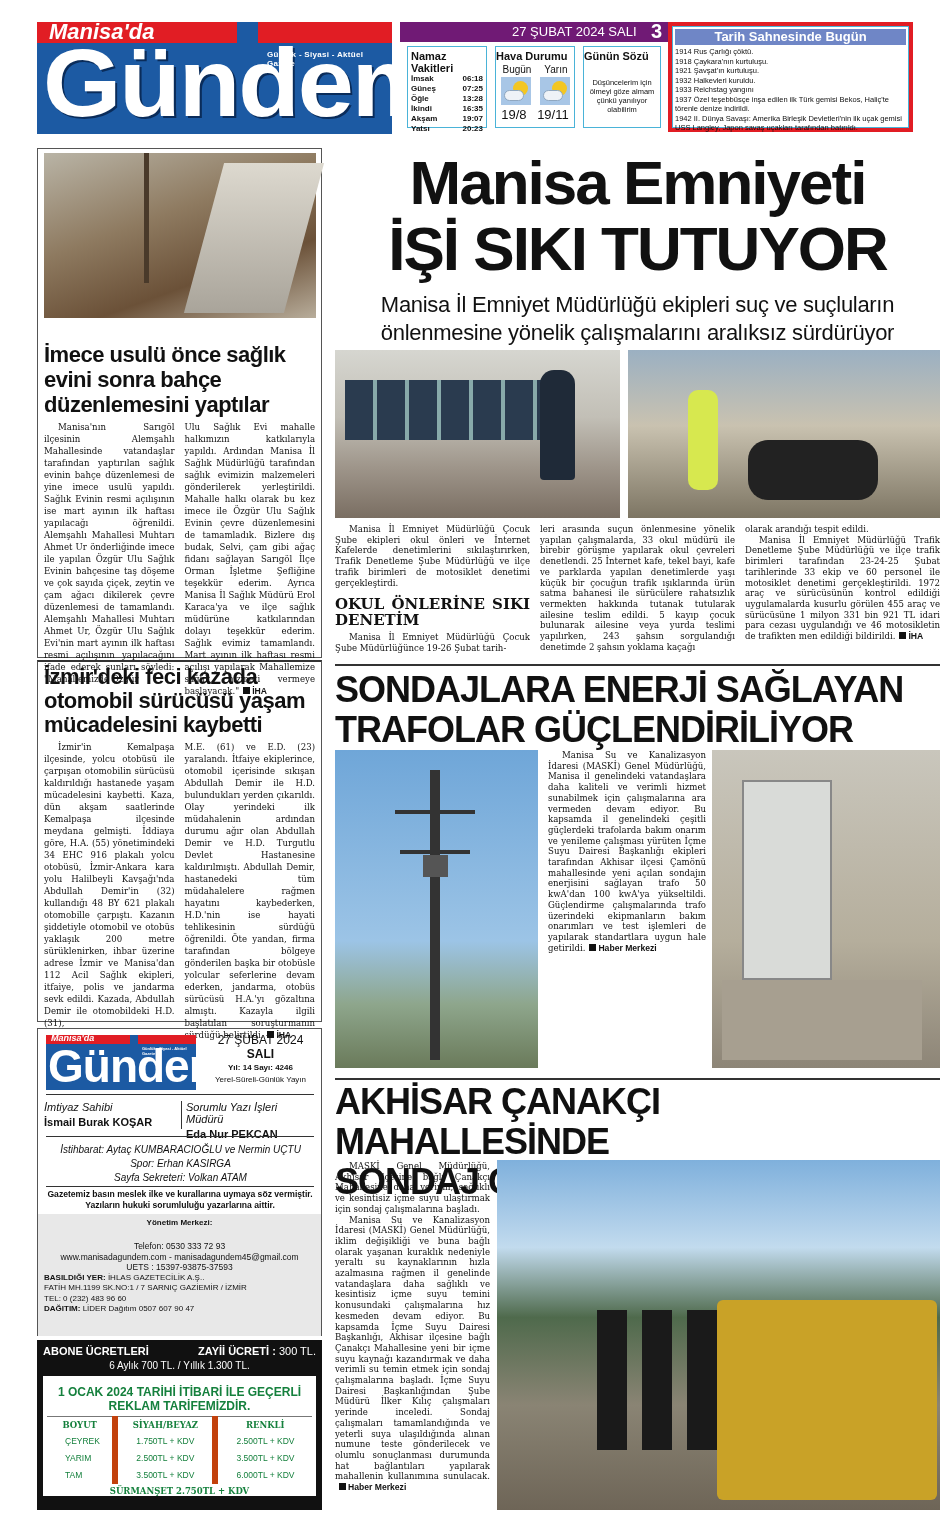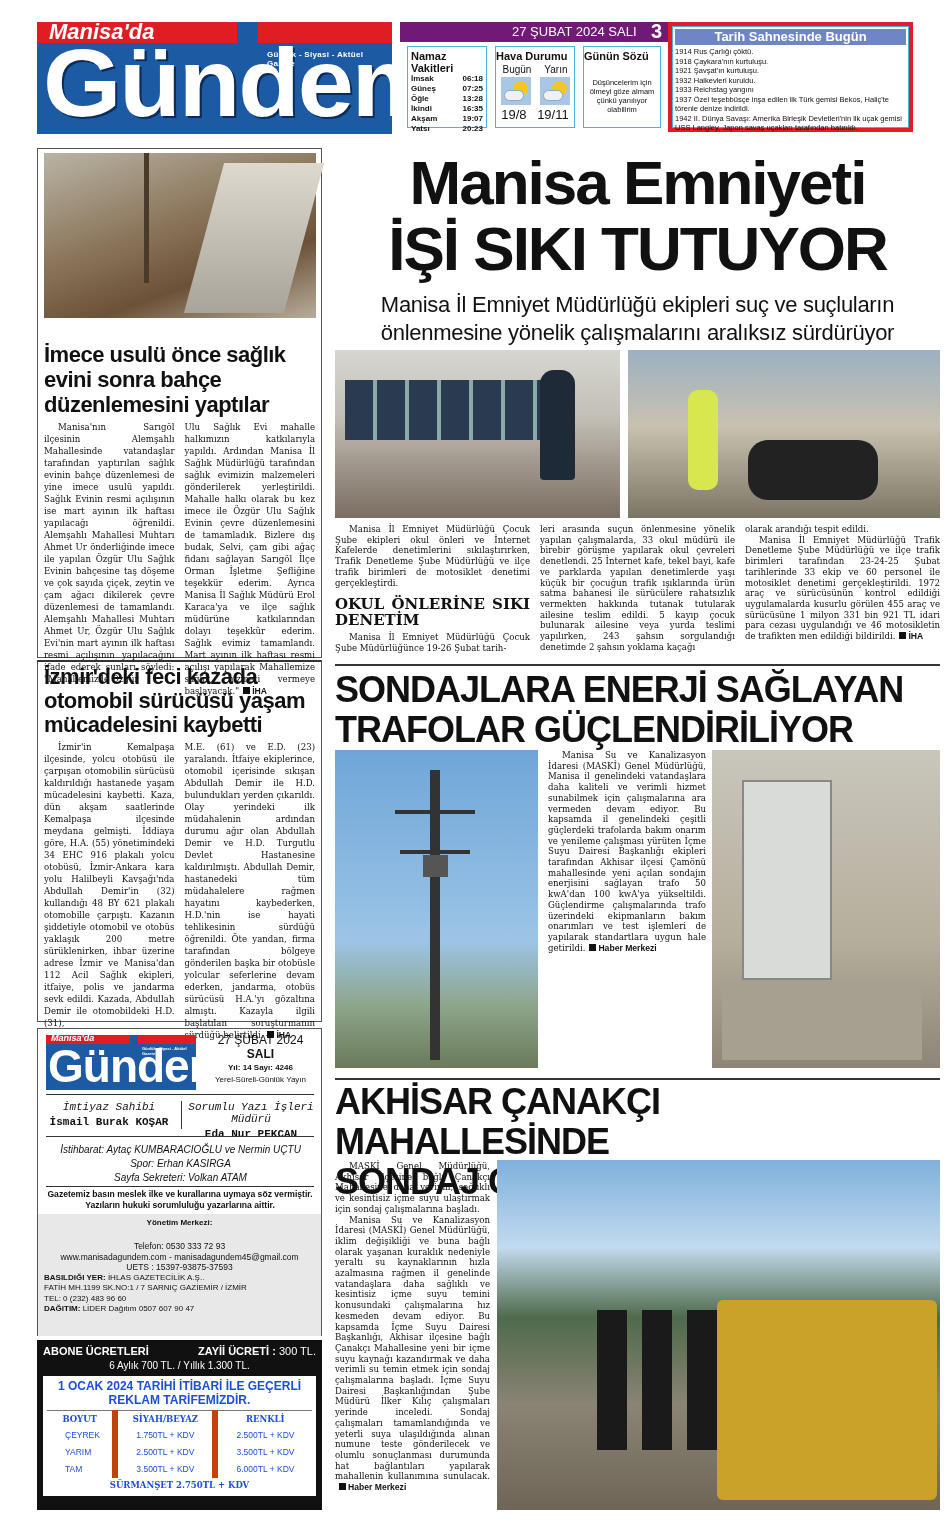--- a/index.html
+++ b/index.html
@@ -52,38 +52,38 @@
 #imprint .mini .r2{position:absolute;left:92px;top:0;width:58px;height:9px;background:#e11d24}
 #imprint .mini .m{position:absolute;left:5px;top:-2px;font:italic bold 9px "Liberation Sans",sans-serif;color:#fff}
 #imprint .mini .g{position:absolute;left:2px;top:4px;font:bold 46px "Liberation Sans",sans-serif;color:#fff;letter-spacing:-1px}
 #imprint .mini .s{position:absolute;left:96px;top:11px;font:bold 4px "Liberation Sans",sans-serif;color:#fff}
 #imprint .dateinfo{position:absolute;left:165px;top:4px;width:115px;text-align:center;font-family:"Liberation Sans",sans-serif}
 #imprint .d1{font-size:12px}
 #imprint .d2{font-size:12px;font-weight:bold}
 #imprint .d3{font-size:8px;font-weight:bold;margin-top:2px}
 #imprint .d4{font-size:8px;margin-top:3px}
 #imprint .hr{position:absolute;left:8px;width:268px;height:1px;background:#333}
-#imprint .owner{position:absolute;top:72px;width:130px;text-align:center;font-family:Liberation Mono, monospace}
+#imprint .owner{position:absolute;top:72px;width:130px;font-family:Liberation Sans, sans-serif}
 #imprint .owner .role{font-style:italic;font-size:11px}
 #imprint .owner .name{font-weight:bold;font-size:11px;margin-top:3px}
 #imprint .vsep{position:absolute;left:143px;top:72px;width:1px;height:28px;background:#333}
 #imprint .staff{position:absolute;top:114px;left:0;width:285px;text-align:center;font:italic 10px "Liberation Sans",sans-serif;line-height:14px}
 #imprint .staff b{font-weight:normal}
 #imprint .notice{position:absolute;top:160px;left:8px;width:268px;text-align:center;font:bold 8.6px "Liberation Sans",sans-serif;line-height:11px}
 #imprint .gray{position:absolute;top:185px;left:0;width:283px;height:122px;background:#e8e8e8;font-family:"Liberation Sans",sans-serif;padding:4px 6px}
 #imprint .gray .ym{text-align:center;font-size:8px;font-weight:bold}
 #imprint .gray .c{text-align:center;font-size:8.5px;line-height:10.5px}
 #imprint .gray .l{font-size:8px;line-height:10.5px}
 #imprint .gray .c1{margin-top:14px}
 
 #abone{left:37px;top:1340px;width:285px;height:170px;background:#111;padding:5px 6px;font-family:"Liberation Sans",sans-serif;color:#fff}
 #abone .top{display:flex;justify-content:space-between;font-size:11px}
 #abone .top b{font-weight:bold}
 #abone .sub{text-align:center;font-size:10px;margin-top:3px}
-#abone .white{background:#fff;color:#1d4ed8;margin-top:5px;height:120px;padding:3px 4px}
+#abone .white{background:#fff;color:#15803d;margin-top:5px;height:120px;padding:9px 4px}
 #abone .white h5{text-align:center;font-size:12px;font-weight:bold;line-height:14px}
 #abone table{width:100%;border-collapse:collapse;border-top:1px solid #777;margin-top:3px}
 #abone th{font:bold 8.5px "DejaVu Serif",serif;padding:3px 0}
 #abone td{font-size:8.5px;padding:1px 0 1px 18px;line-height:15px}
 #abone th+th,#abone td+td{border-left:6px solid #c2410c}
 #abone .sur{text-align:center;font:bold 8.5px "DejaVu Serif",serif;margin-top:2px}
 
 #mainhead{left:335px;top:150px;width:605px;text-align:center;font:bold 62px "Liberation Sans",sans-serif;line-height:66px;letter-spacing:-2px}
 #subhead{left:335px;top:291px;width:605px;text-align:center;font:22px "Liberation Sans",sans-serif;line-height:28px;letter-spacing:-.3px}
 .ph{position:absolute;overflow:hidden}

